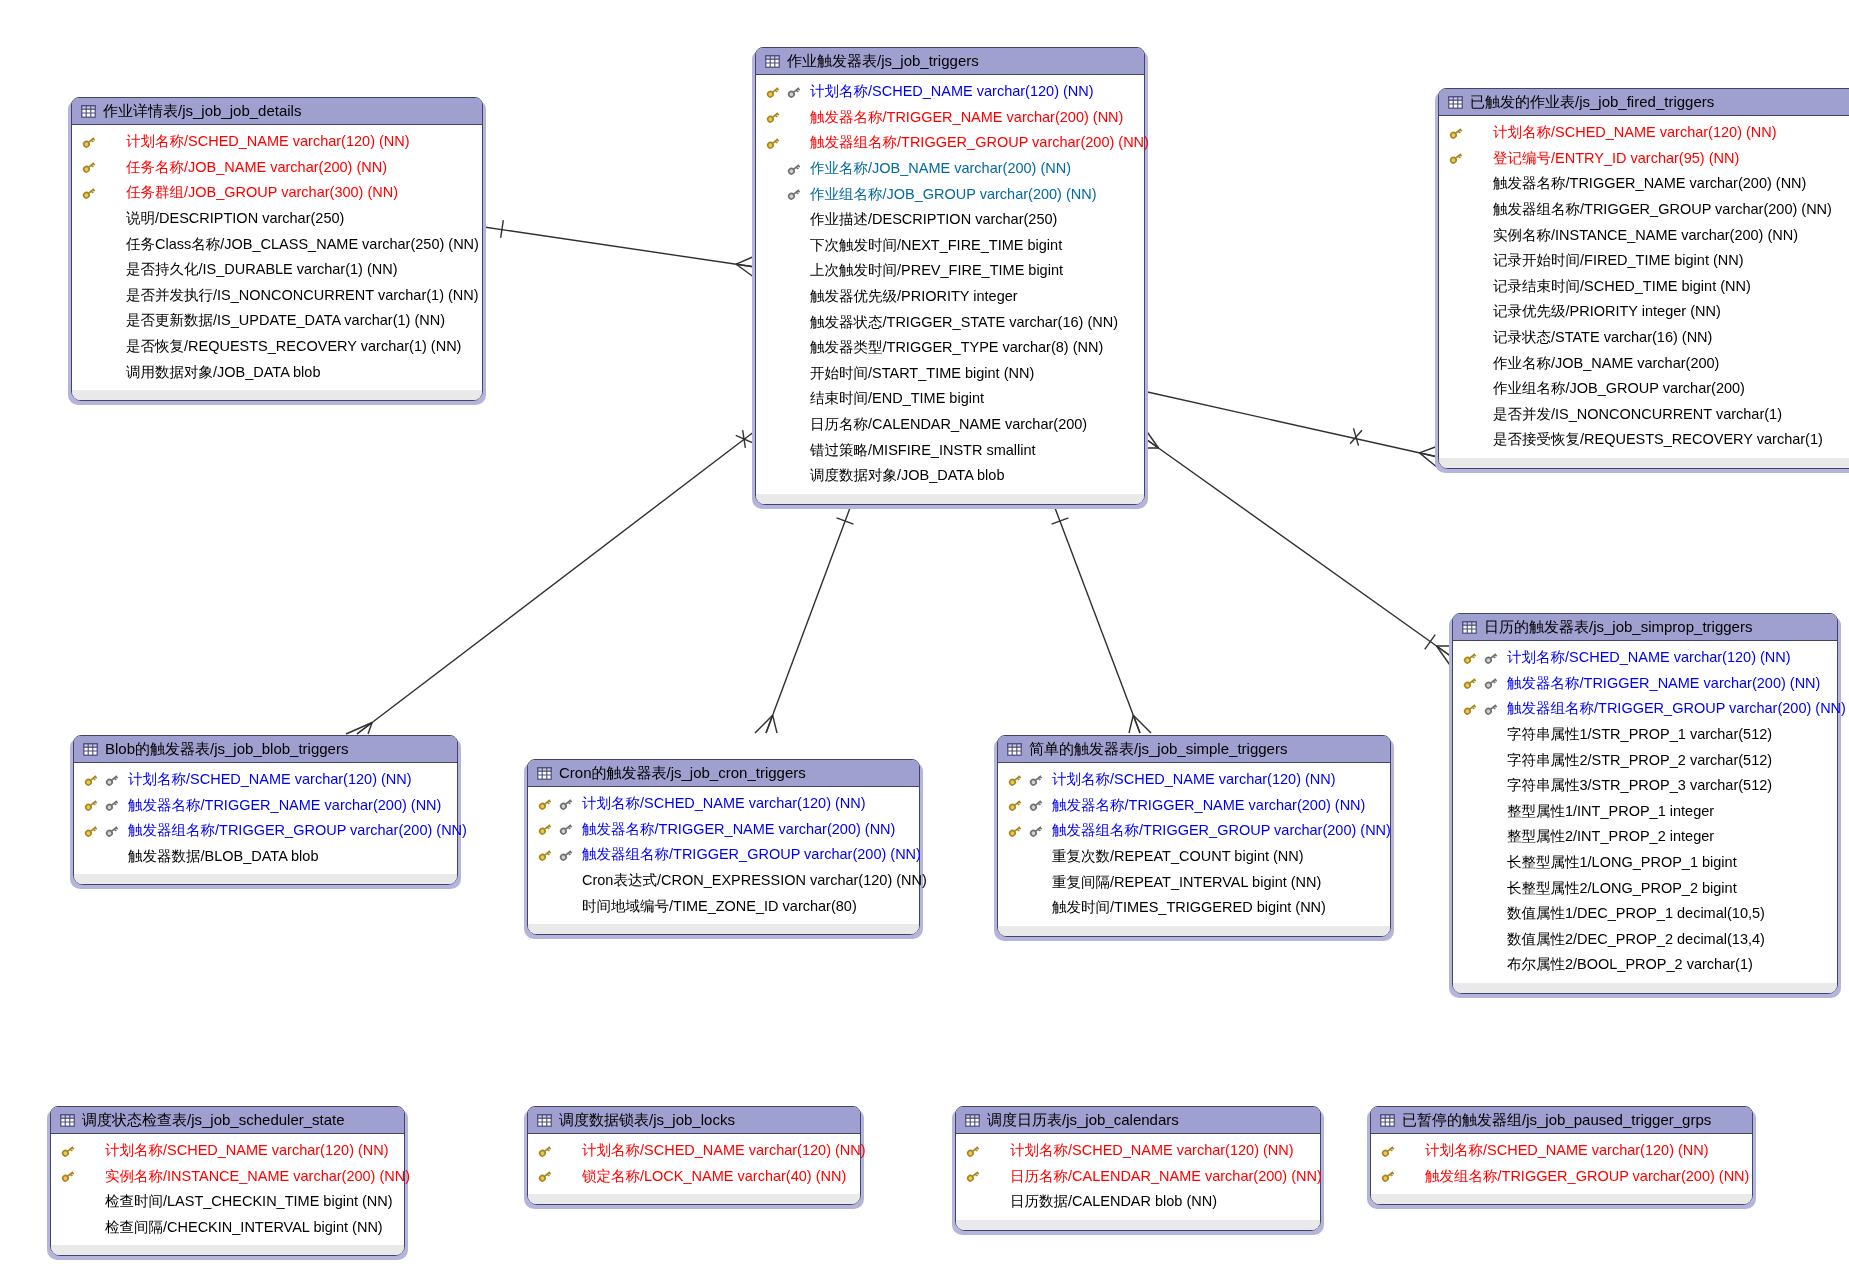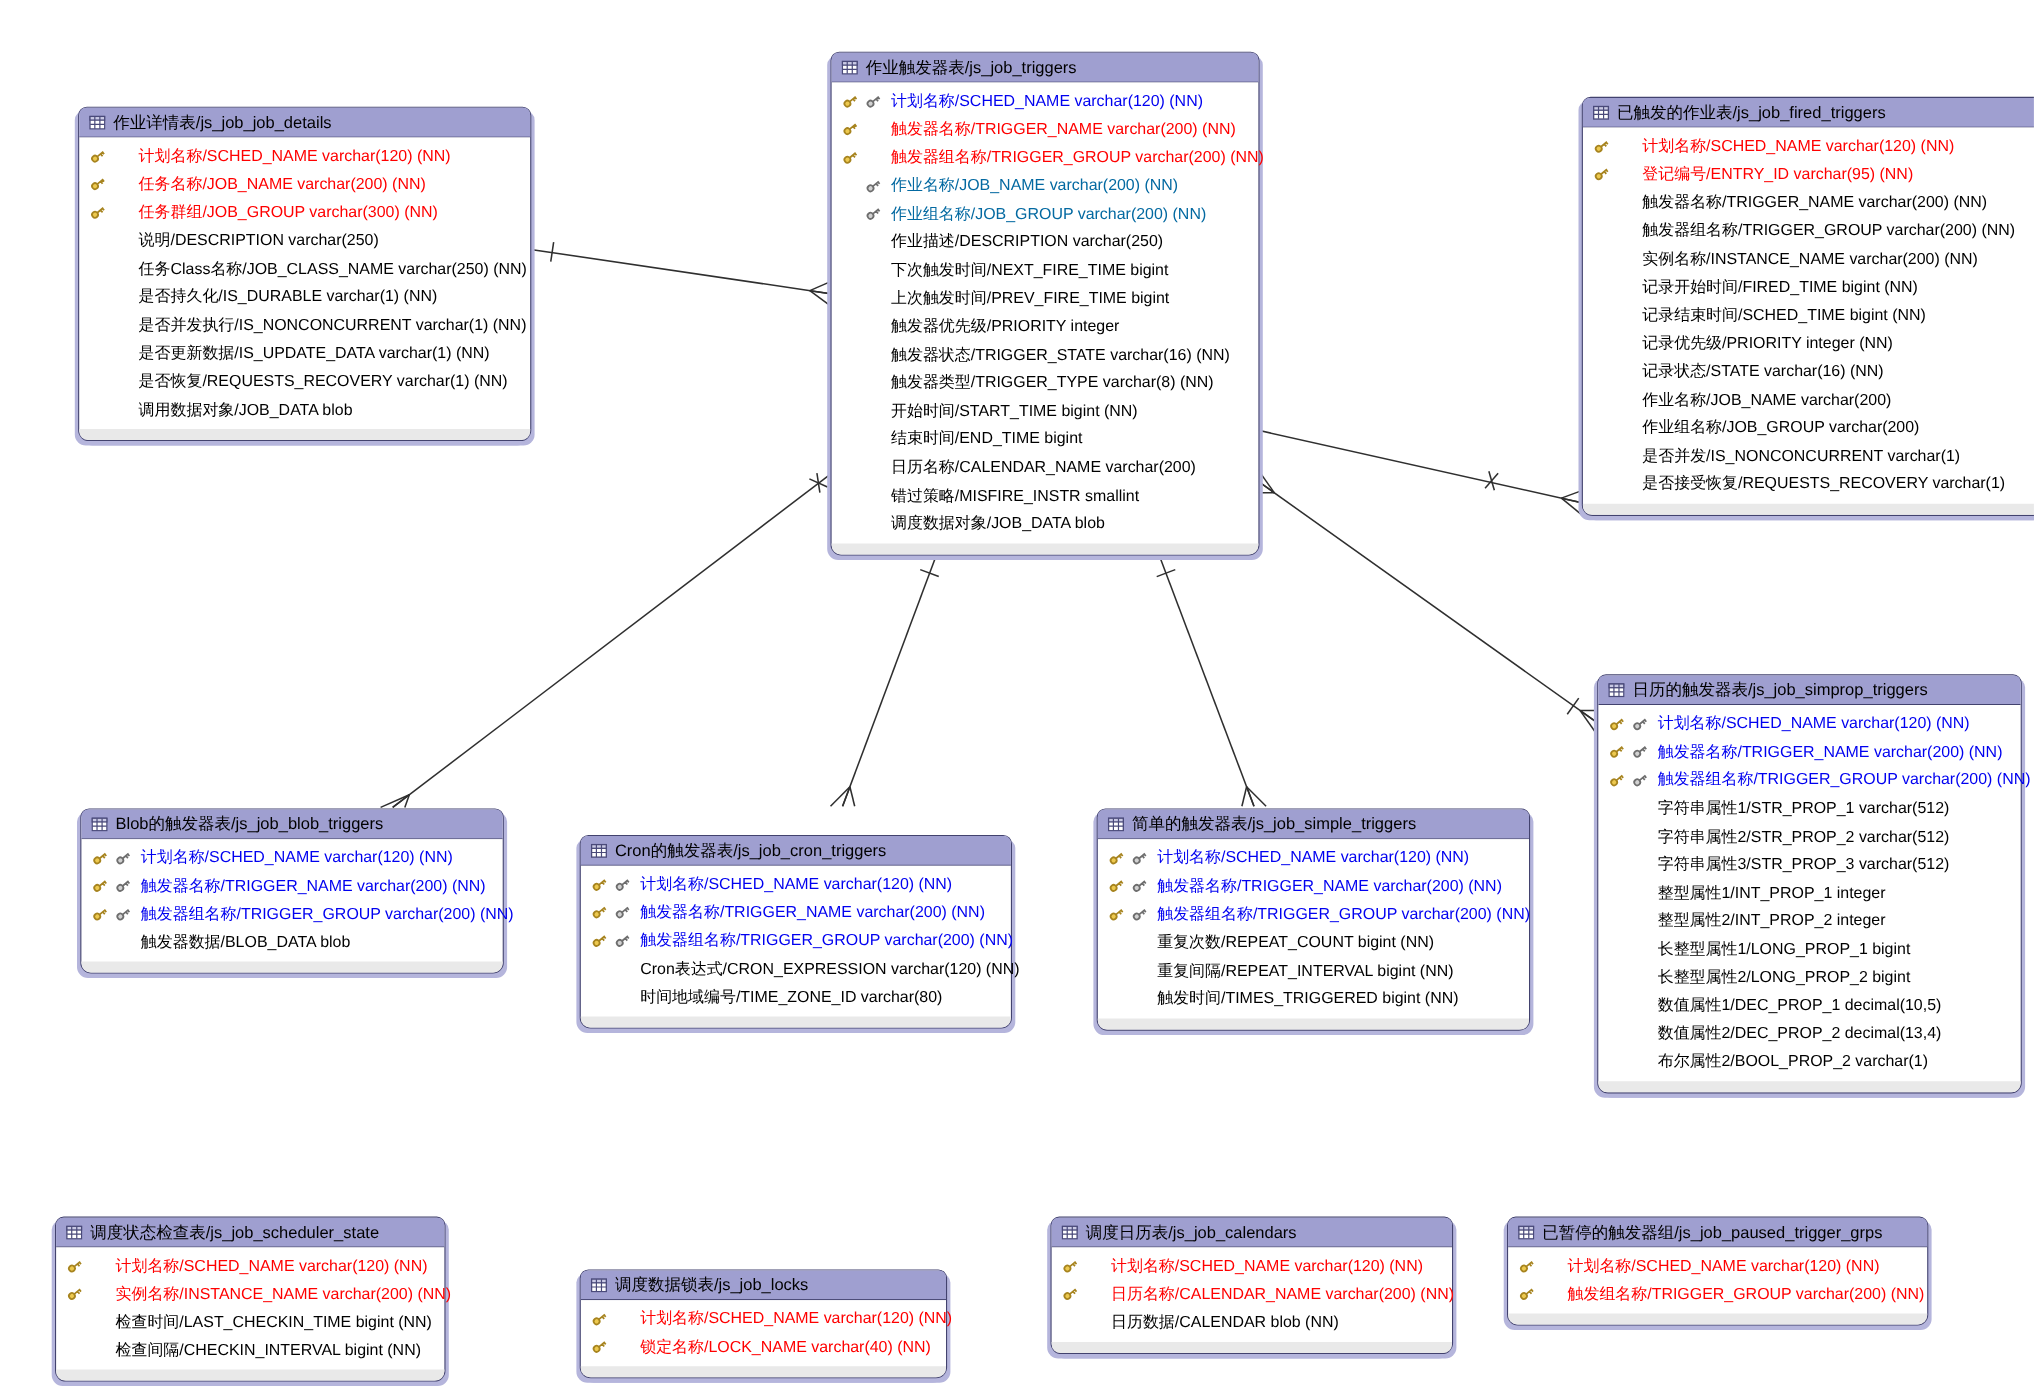--- a/index.html
+++ b/index.html
@@ -805,21 +805,21 @@
           <span class="er-label c-black">检查时间/LAST_CHECKIN_TIME bigint (NN)</span>
         </div>
         <div class="er-row">
           <span class="kslot"></span>
           <span class="kslot"></span>
           <span class="er-label c-black">检查间隔/CHECKIN_INTERVAL bigint (NN)</span>
         </div>
       </div>
       <div class="er-footer"></div>
     </div>
-    <div class="er-table" style="left: 527px; top: 1106px; width: 334px; margin-top: 48px;">
+    <div class="er-table" style="left: 527px; top: 1106px; width: 334px;">
       <div class="er-header">
         <span class="tbl-icon">
           <svg width="15" height="13" viewBox="0 0 15 13">
             <rect x="0.8" y="0.8" width="13.4" height="11.4" fill="#ffffff" stroke="#4a4a7a" stroke-width="1.2"></rect>
             <rect x="0.8" y="0.8" width="13.4" height="3.4" fill="#c9c9e4" stroke="#4a4a7a" stroke-width="1.2"></rect>
             <path d="M5.2 1 V12 M9.8 1 V12 M1 8 H14" stroke="#4a4a7a" stroke-width="1.1"></path>
           </svg>
         </span>
         <span>调度数据锁表/js_job_locks</span>
       </div>

